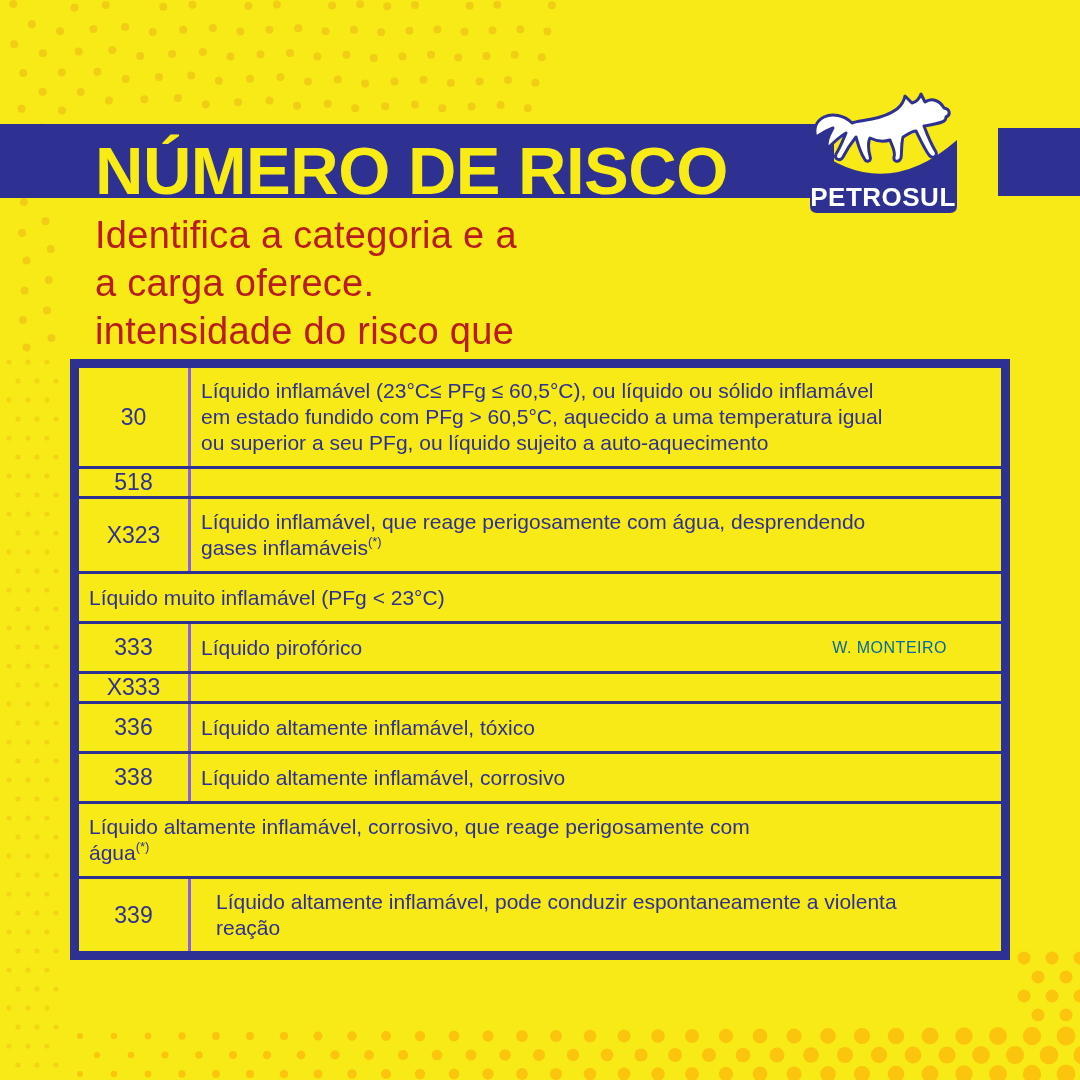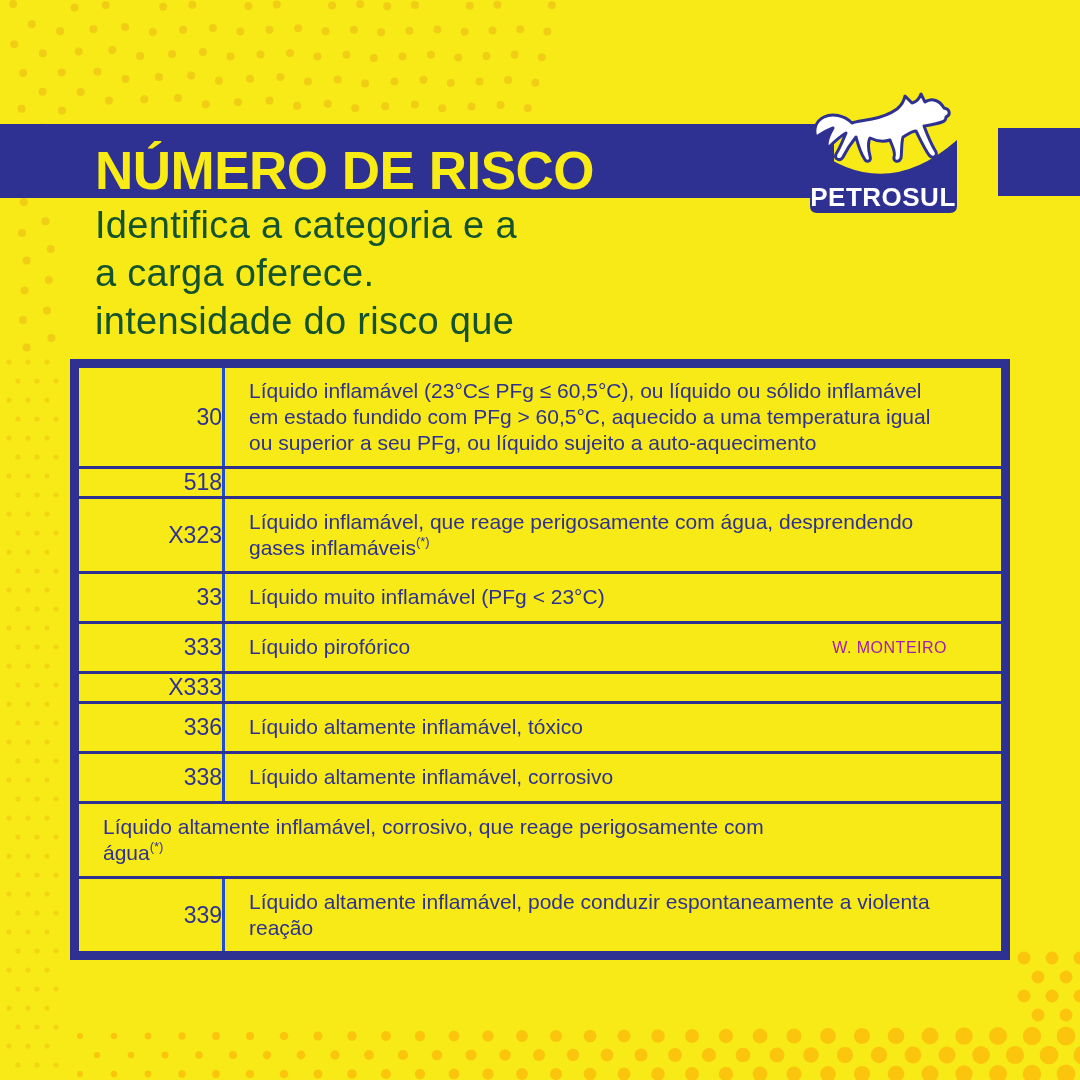--- a/index.html
+++ b/index.html
@@ -4,41 +4,41 @@
 <style>
   html,body{margin:0;padding:0;}
   body{width:1080px;height:1080px;font-family:"Liberation Sans",sans-serif;}
   .canvas{position:relative;width:1080px;height:1080px;background:#f7ea16;overflow:hidden;}
   .dots-layer{position:absolute;left:0;top:0;width:1080px;height:1080px;z-index:0;}
 
   
   .band{position:absolute;left:0;top:124px;width:834px;height:74px;background:#2e3192;z-index:1;}
   .band-right{position:absolute;left:998px;top:128px;width:82px;height:68px;background:#2e3192;z-index:1;}
   .title{position:absolute;left:95px;top:124px;height:92px;display:flex;align-items:center;margin:0;
-         font-size:53px;font-weight:800;letter-spacing:-0.5px;color:#f9ec15;z-index:2;white-space:nowrap;}
-  .subtitle{position:absolute;left:95px;top:201px;margin:0;color:#14532d;font-size:38px;line-height:48px;
+         font-size:67px;font-weight:800;letter-spacing:-0.5px;color:#f9ec15;z-index:2;white-space:nowrap;}
+  .subtitle{position:absolute;left:95px;top:211px;margin:0;color:#b91c1c;font-size:38px;line-height:48px;
             font-weight:400;letter-spacing:0.3px;z-index:2;}
   .subtitle span{display:block;}
 
   
   .logo{position:absolute;left:800px;top:82px;width:165px;height:135px;z-index:3;}
 
   
   .risk-table{position:absolute;left:70px;top:359px;width:940px;border:9px solid #2e3192;background:#f7ea16;
               box-sizing:border-box;z-index:2;}
   .row{display:flex;border-bottom:3px solid #2e3192;}
-  .row:last-child{border-bottom:none;}
-  .cell-code{flex:0 0 109px;border-right:3px solid #1d4ed8;display:flex;align-items:center;justify-content:flex-end;
-             color:#2e3192;font-size:23px;padding-left:34px;}
-  .cell-desc{flex:1;display:flex;align-items:flex-start;padding:10px 8px 10px 24px;color:#2e3192;font-size:21px;
+  .row:last-child{border-bottom:none;gap:15px;}
+  .cell-code{flex:0 0 109px;border-right:3px solid #8b5cf6;display:flex;align-items:center;justify-content:center;
+             color:#2e3192;font-size:23px;}
+  .cell-desc{flex:1;display:flex;align-items:center;padding:10px 8px 10px 10px;color:#2e3192;font-size:21px;
              line-height:26px;position:relative;box-sizing:border-box;min-height:47px;}
   .dtext{white-space:pre-wrap;}
   sup.fnote{font-size:13px;line-height:0;vertical-align:9px;}
   .credit{position:absolute;right:54px;top:50%;transform:translateY(-50%);font-size:16px;letter-spacing:0.5px;
-          color:#a21caf;white-space:nowrap;}
+          color:#0369a1;white-space:nowrap;}
 </style>
 </head>
 <body>
 
 <div class="canvas">
 
   <svg class="dots-layer" width="1080" height="1080" viewBox="0 0 1080 1080" xmlns="http://www.w3.org/2000/svg">
       <circle cx="13.2" cy="4.0" r="4.0" fill="#f1cd16"></circle>
       <circle cx="31.8" cy="24.2" r="4.0" fill="#f1cd16"></circle>
       <circle cx="14.2" cy="44.2" r="4.0" fill="#f1cd16"></circle>
@@ -435,23 +435,20 @@
       <span>X323</span>
     </div>
     <div class="cell-desc">
       <span class="dtext"><span>Líquido inflamável, que reage perigosamente com água, desprendendo
 gases inflamáveis</span><sup class="fnote">(*)</sup></span>
 
     </div>
   </div>
 
   <div class="row">
-    <div class="cell-code">
-      <span>33</span>
-    </div>
     <div class="cell-desc">
       <span class="dtext"><span>Líquido muito inflamável (PFg &lt; 23°C)</span></span>
 
     </div>
   </div>
 
   <div class="row">
     <div class="cell-code">
       <span>333</span>
     </div>

